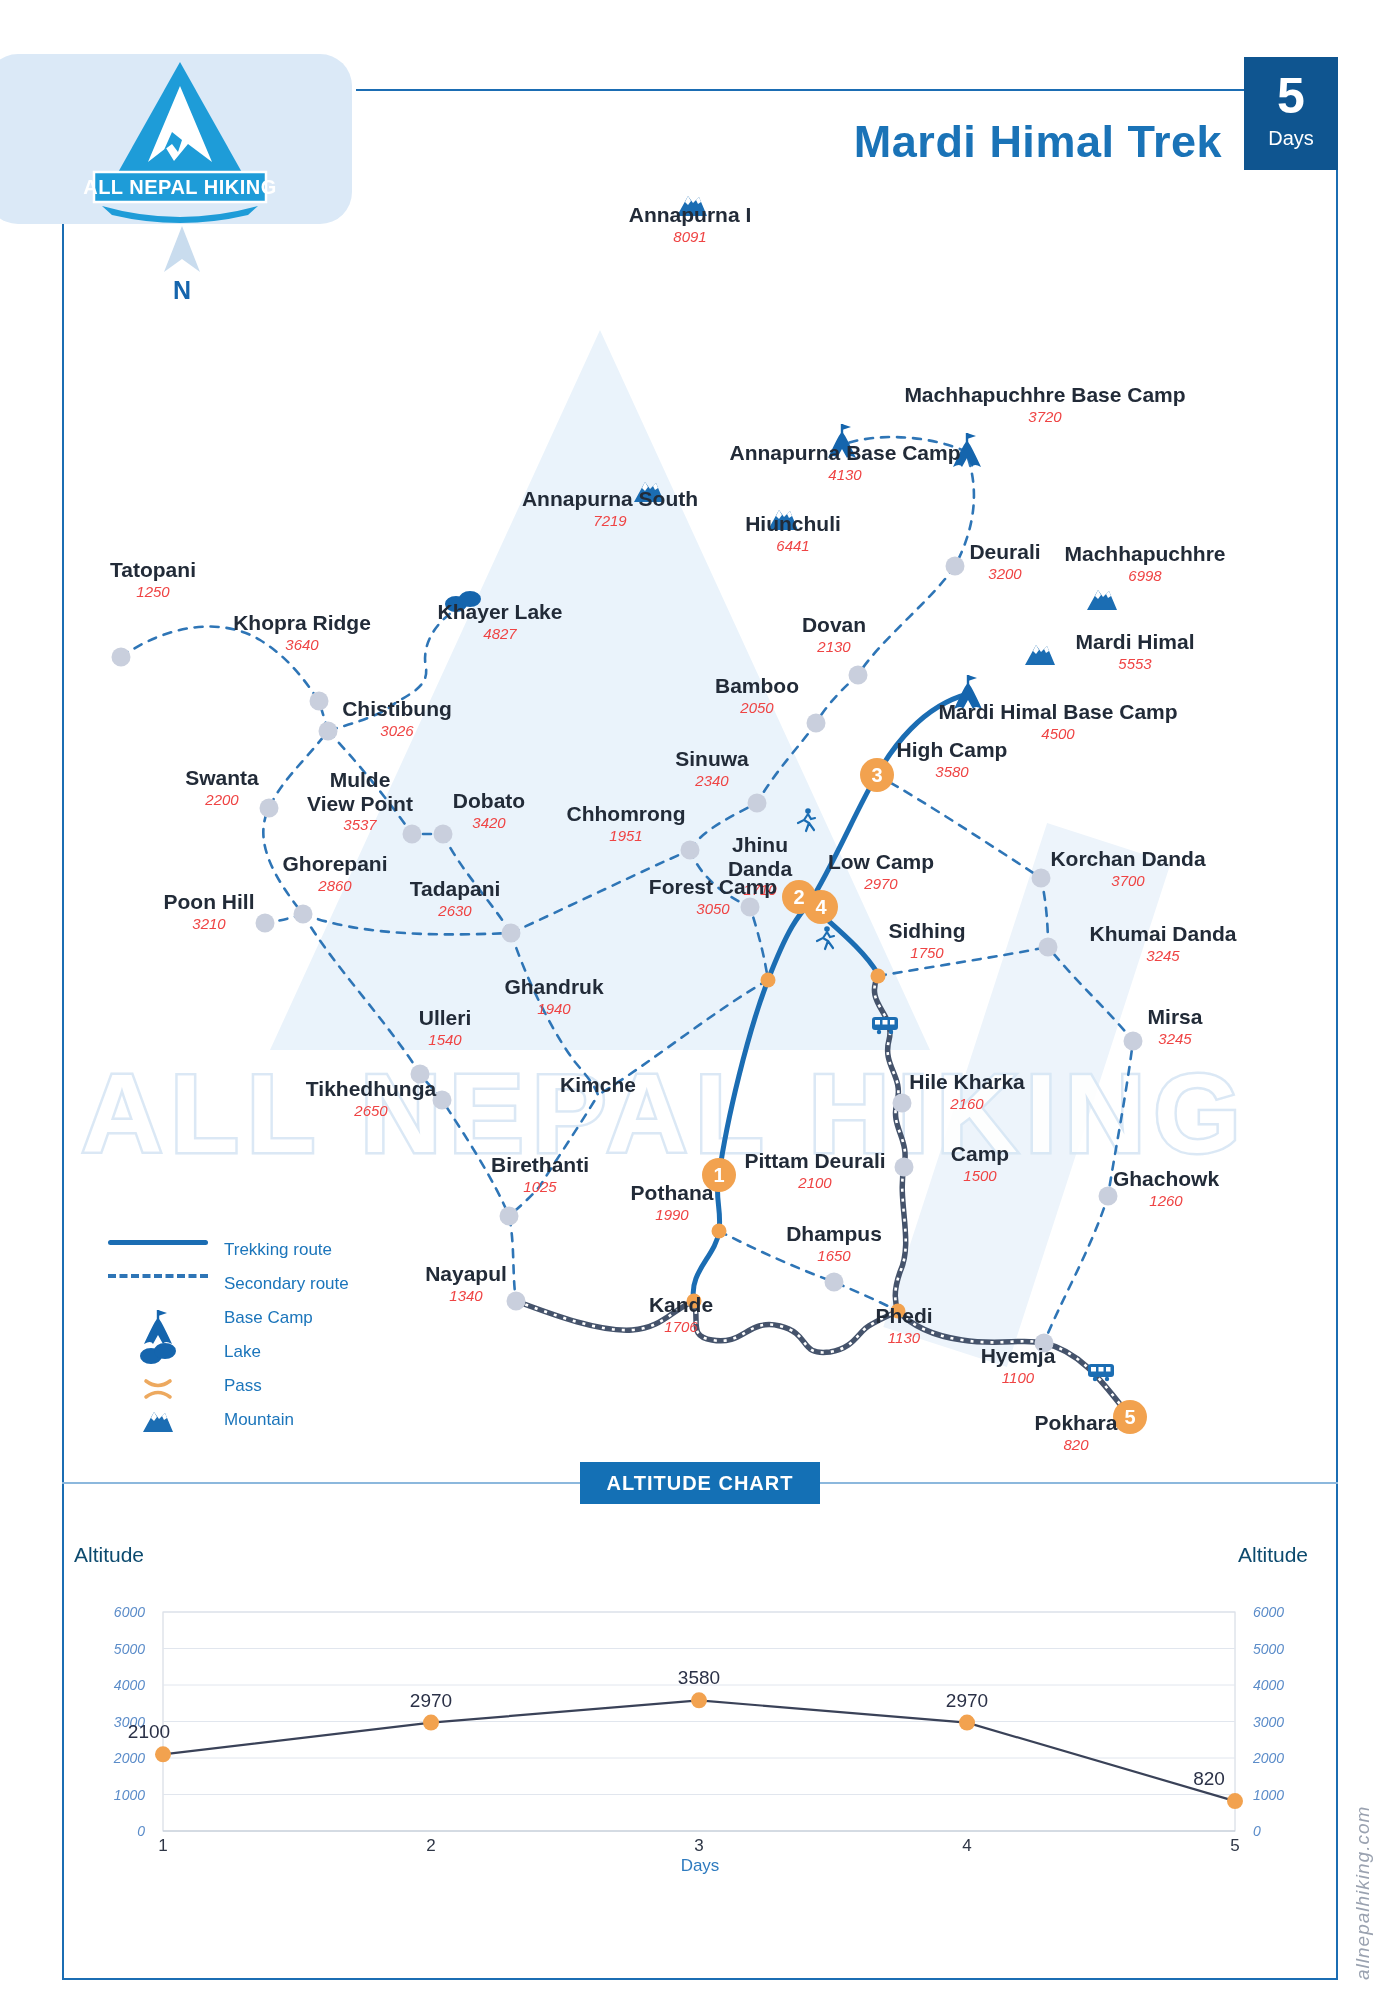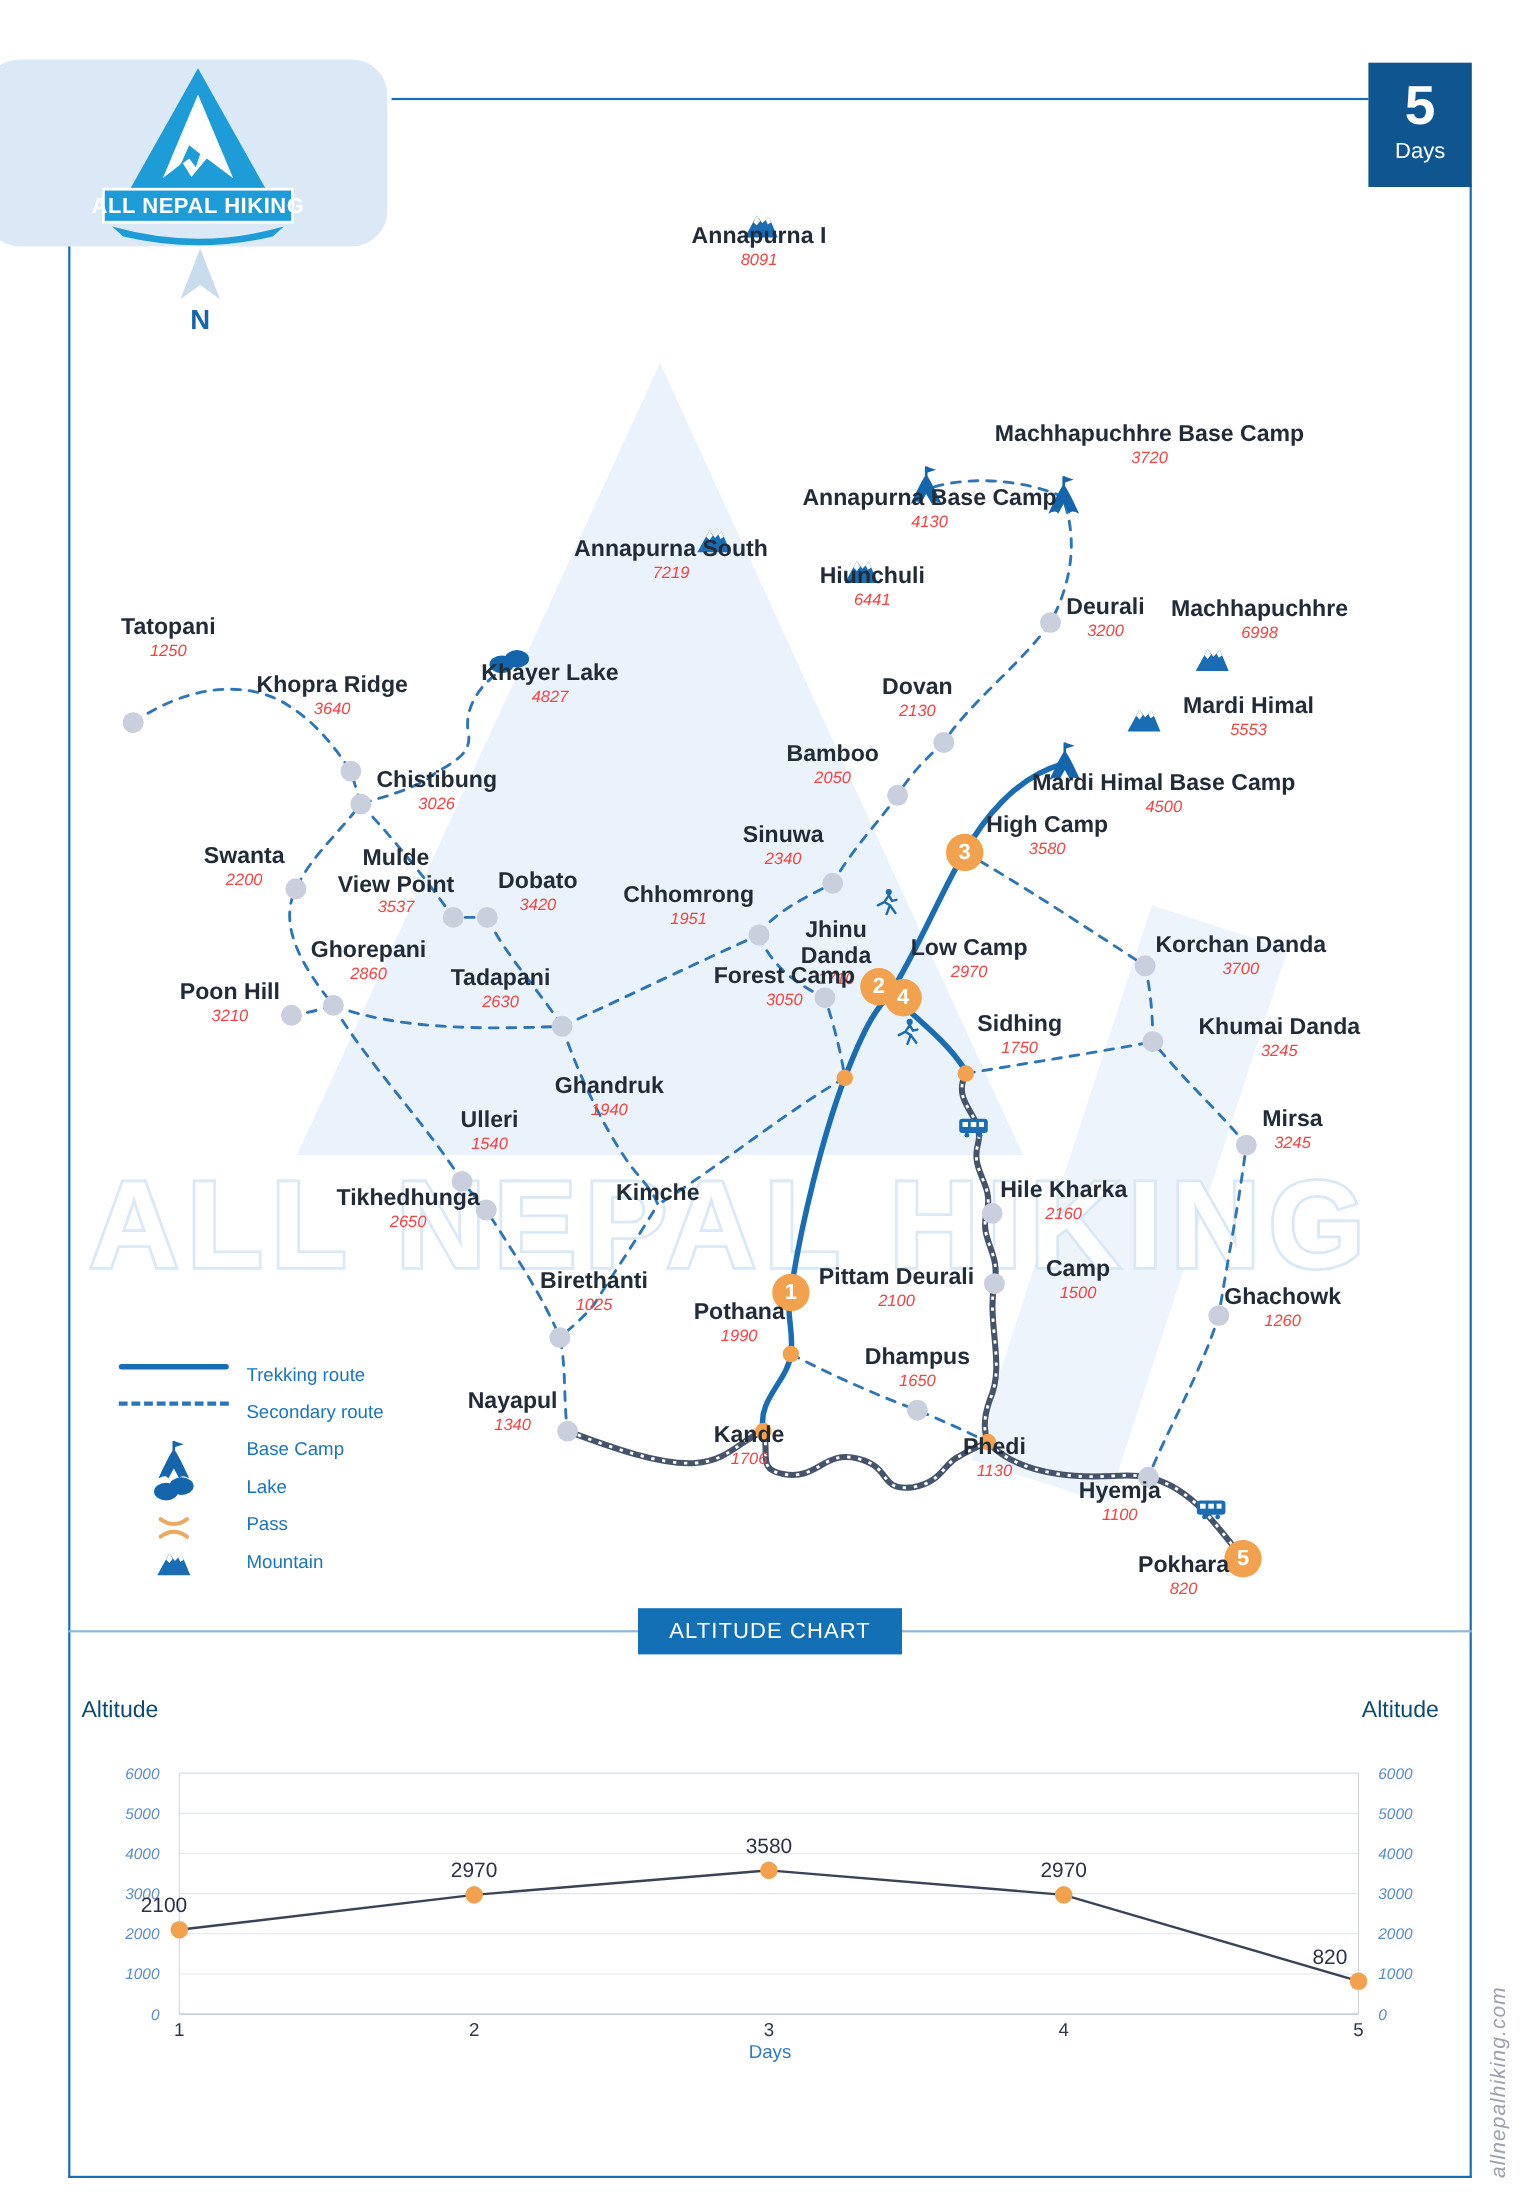--- a/index.html
+++ b/index.html
@@ -32,21 +32,21 @@
               font-size:20px;font-weight:700;display:flex;align-items:center;justify-content:center;
               transform:translate(-50%,-50%);z-index:5;}
   .map-icon{position:absolute;transform:translate(-50%,-50%);z-index:5;line-height:0;}
   
   .legend{position:absolute;left:100px;top:1240px;z-index:7;}
   .legend-row{display:flex;align-items:flex-start;height:34px;}
   .legend-ic{width:116px;display:flex;align-items:center;justify-content:center;line-height:0;}
   .legend-lb{margin-left:8px;font-size:17px;color:#1b75bb;}
   
   .chart-banner{position:absolute;left:580px;top:1462px;width:240px;height:42px;background:#1470b5;color:#fff;
-                display:flex;align-items:center;justify-content:center;font-size:20px;font-weight:400;letter-spacing:1px;z-index:8;}
+                display:flex;align-items:center;justify-content:center;font-size:20px;font-weight:700;letter-spacing:1px;z-index:8;}
   .axis-title{position:absolute;font-size:21px;color:#0c4a6e;}
   .days-title{position:absolute;left:650px;top:1856px;width:100px;text-align:center;font-size:17px;color:#2f7bbf;}
   .site{position:absolute;left:1352px;top:1700px;height:280px;writing-mode:vertical-rl;transform:rotate(180deg);
         font-size:19px;font-style:italic;color:#9aa2b0;letter-spacing:1px;}
   svg.layer{position:absolute;left:0;top:0;pointer-events:none;}
 </style>
 </head>
 <body>
 
 <div class="page">
@@ -64,20 +64,21 @@
     <svg width="366" height="170" viewBox="0 0 366 170">
       <polygon points="194,8 130,122 258,122" fill="#1e9cd8"></polygon>
       <polygon points="194,32 162,108 180,94 188,107 202,90 226,108" fill="#ffffff"></polygon>
       <polygon points="186,78 178,96 186,90 192,98 196,86" fill="#1e9cd8"></polygon>
       <rect x="108" y="118" width="172" height="30" fill="#1e9cd8" stroke="#ffffff" stroke-width="2.5"></rect>
       <text x="194" y="140" text-anchor="middle" font-size="20" font-weight="800" fill="#ffffff" letter-spacing="0.5">ALL NEPAL HIKING</text>
       <path d="M116 152 Q194 174 272 152 L262 161 Q194 177 126 161 Z" fill="#1e9cd8"></path>
     </svg>
   </div>
 
+  <div class="trek-title">Mardi Himal Trek</div>
   <div class="days-box">
     <span class="num">5</span>
     <span class="lbl">Days</span>
   </div>
 
   <div class="compass">
     <svg width="64" height="52" viewBox="0 0 64 52">
       <polygon points="32,2 14,48 32,35 50,48" fill="#c9dcee"></polygon>
     </svg>
     <div class="n">N</div>

